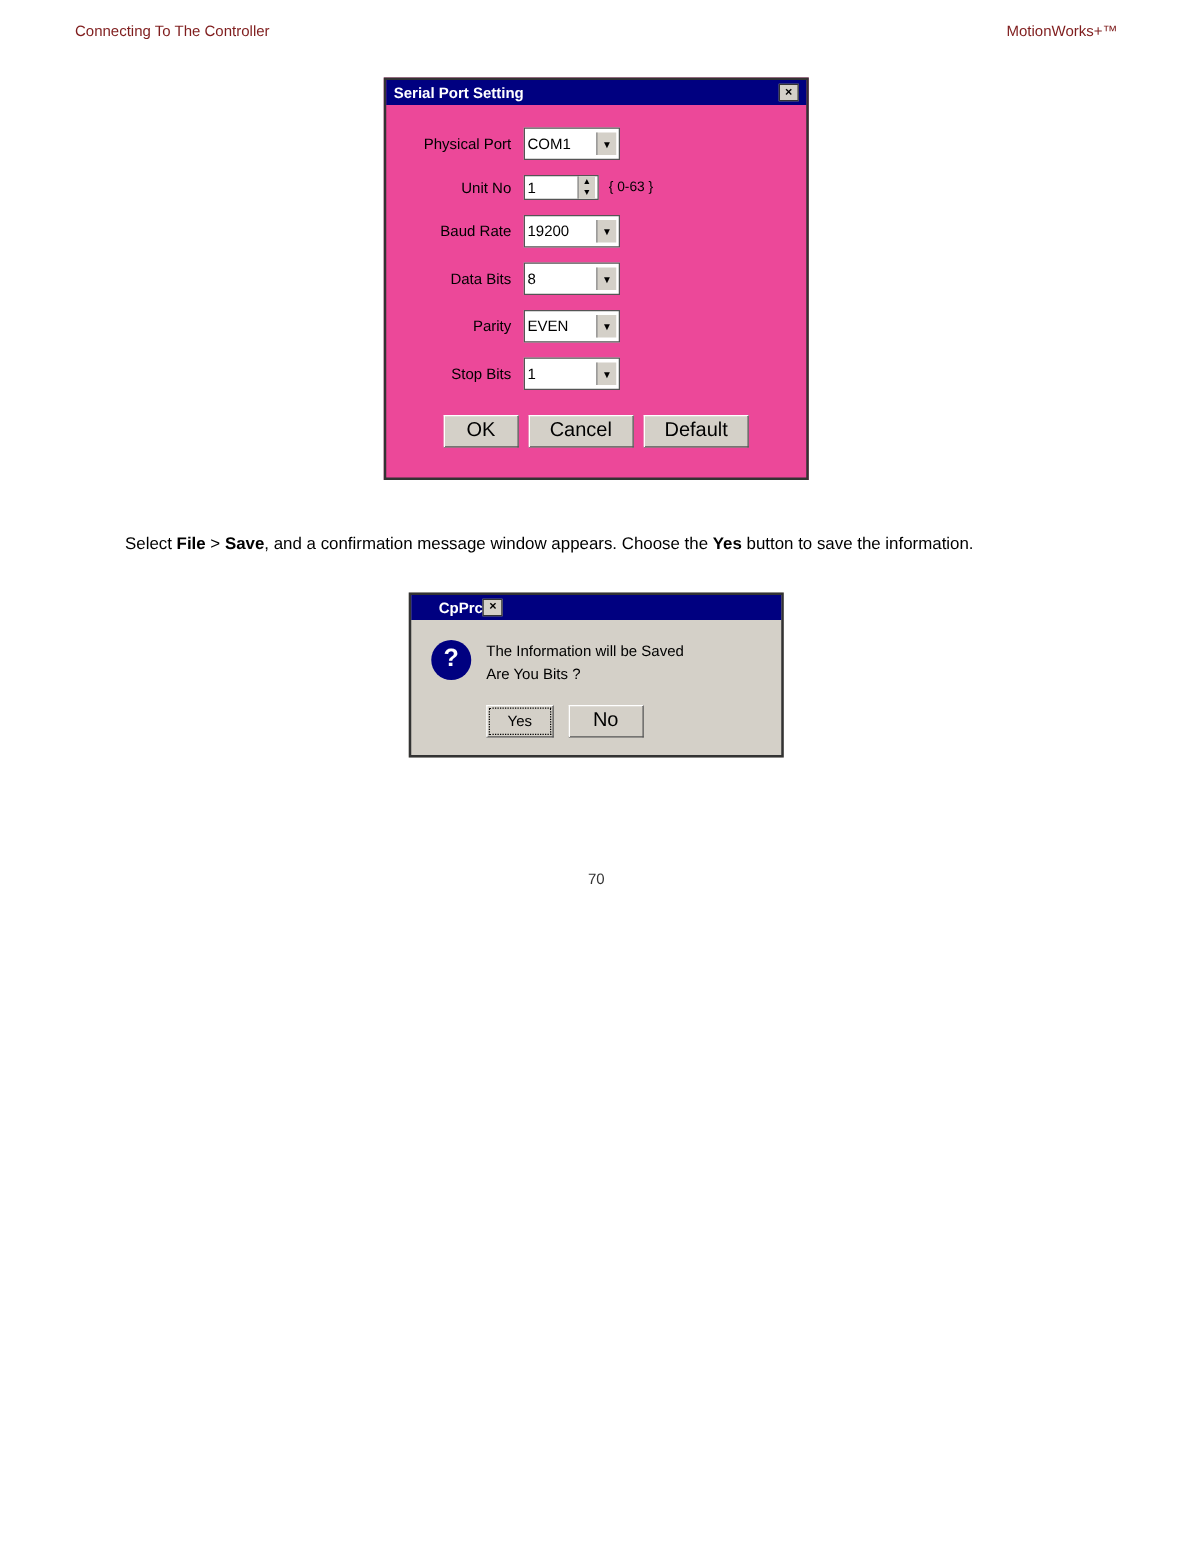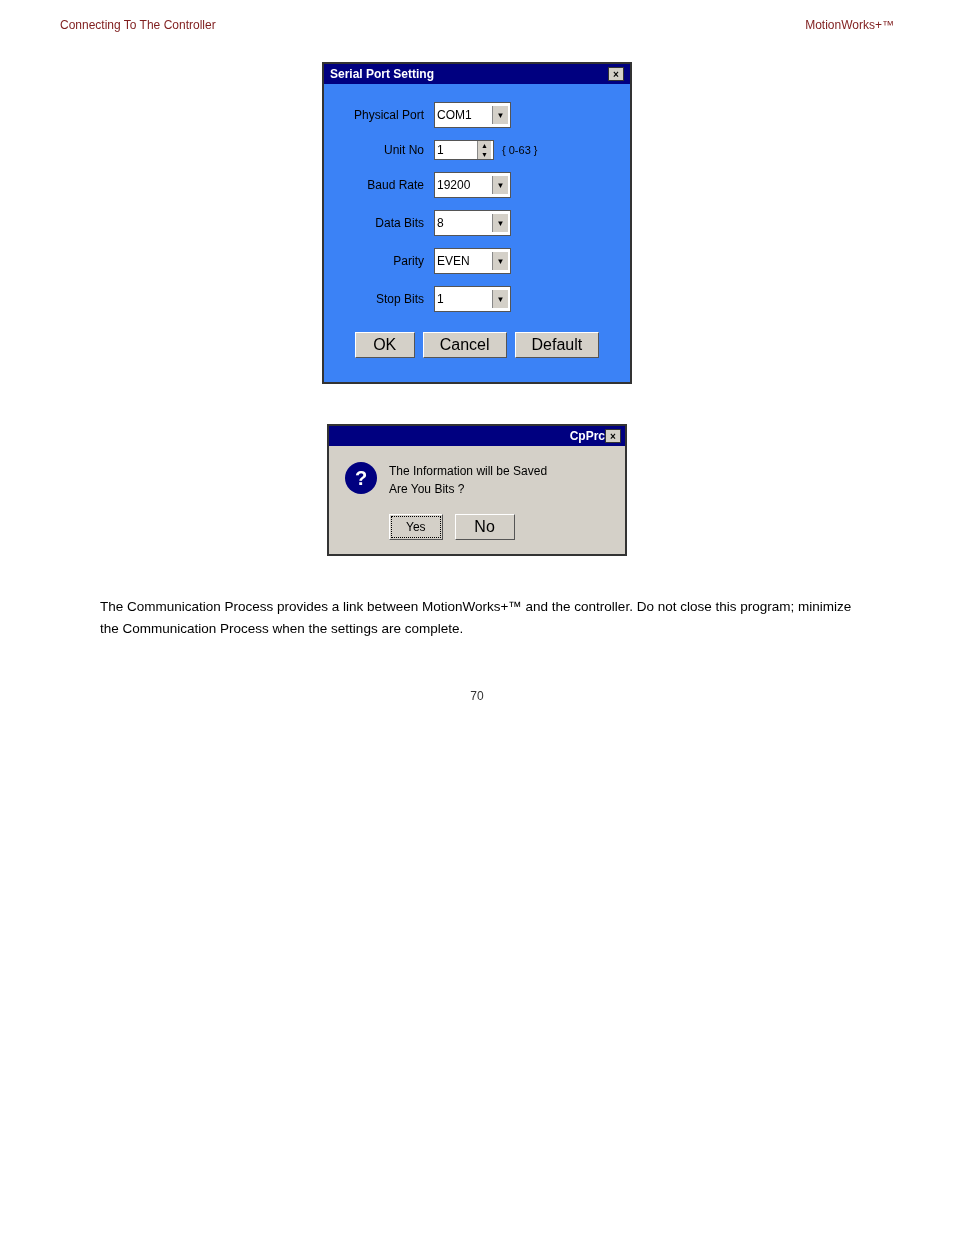--- a/index.html
+++ b/index.html
@@ -33,22 +33,22 @@
 
     
     .dialog-container {
       display: flex;
       justify-content: center;
       margin-bottom: 40px;
     }
 
     .dialog {
       border: 2px solid #333;
-      background: #3b82f6;
-      width: 310px;
+      background: #ec4899;
+      width: 340px;
     }
 
     .dialog-titlebar {
       background: #000080;
       color: #fff;
       font-size: 12px;
       font-weight: bold;
       padding: 3px 6px;
       display: flex;
       justify-content: space-between;
@@ -196,23 +196,23 @@
       border: 2px solid #333;
       background: #d4d0c8;
       width: 300px;
     }
 
     .cpprc-titlebar {
       background: #000080;
       color: #fff;
       font-size: 12px;
       font-weight: bold;
-      padding: 3px 4px;
-      display: flex;
-      justify-content: flex-end;
+      padding: 3px 22px;
+      display: flex;
+      justify-content: flex-start;
       align-items: center;
     }
 
     .cpprc-body {
       padding: 16px 16px 14px 16px;
       display: flex;
       flex-direction: column;
       align-items: flex-start;
     }
 
@@ -365,20 +365,23 @@
           <button class="win-button">OK</button>
           <button class="win-button">Cancel</button>
           <button class="win-button">Default</button>
         </div>
 
       </div>
     </div>
   </div>
 
 
+  <p class="section-text">
+    <span>Select </span><span class="bold">File</span><span> &gt; </span><span class="bold">Save</span><span>, and a confirmation message window appears.   Choose the </span><span class="bold">Yes</span><span> button to save the information.</span>
+  </p>
 
   <div class="dialog-container">
     <div class="cpprc-dialog">
       <div class="cpprc-titlebar">
         <span>CpPrc</span>
         <div class="dialog-titlebar-close">×</div>
       </div>
       <div class="cpprc-body">
         <div class="cpprc-message-row">
           <div class="question-icon">?</div>
@@ -388,19 +391,18 @@
           </div>
         </div>
         <div class="cpprc-buttons">
           <button class="win-button-dotted">Yes</button>
           <button class="win-button">No</button>
         </div>
       </div>
     </div>
   </div>
 
-  <p class="bottom-text">The Communication Process provides a link between MotionWorks+™ and the controller.  Do not close this program; minimize the Communication Process when the settings are complete.</p>
 
 </div>
 
 <div class="page-footer">
   <span>70</span>
 </div>
 
 </body></html>

